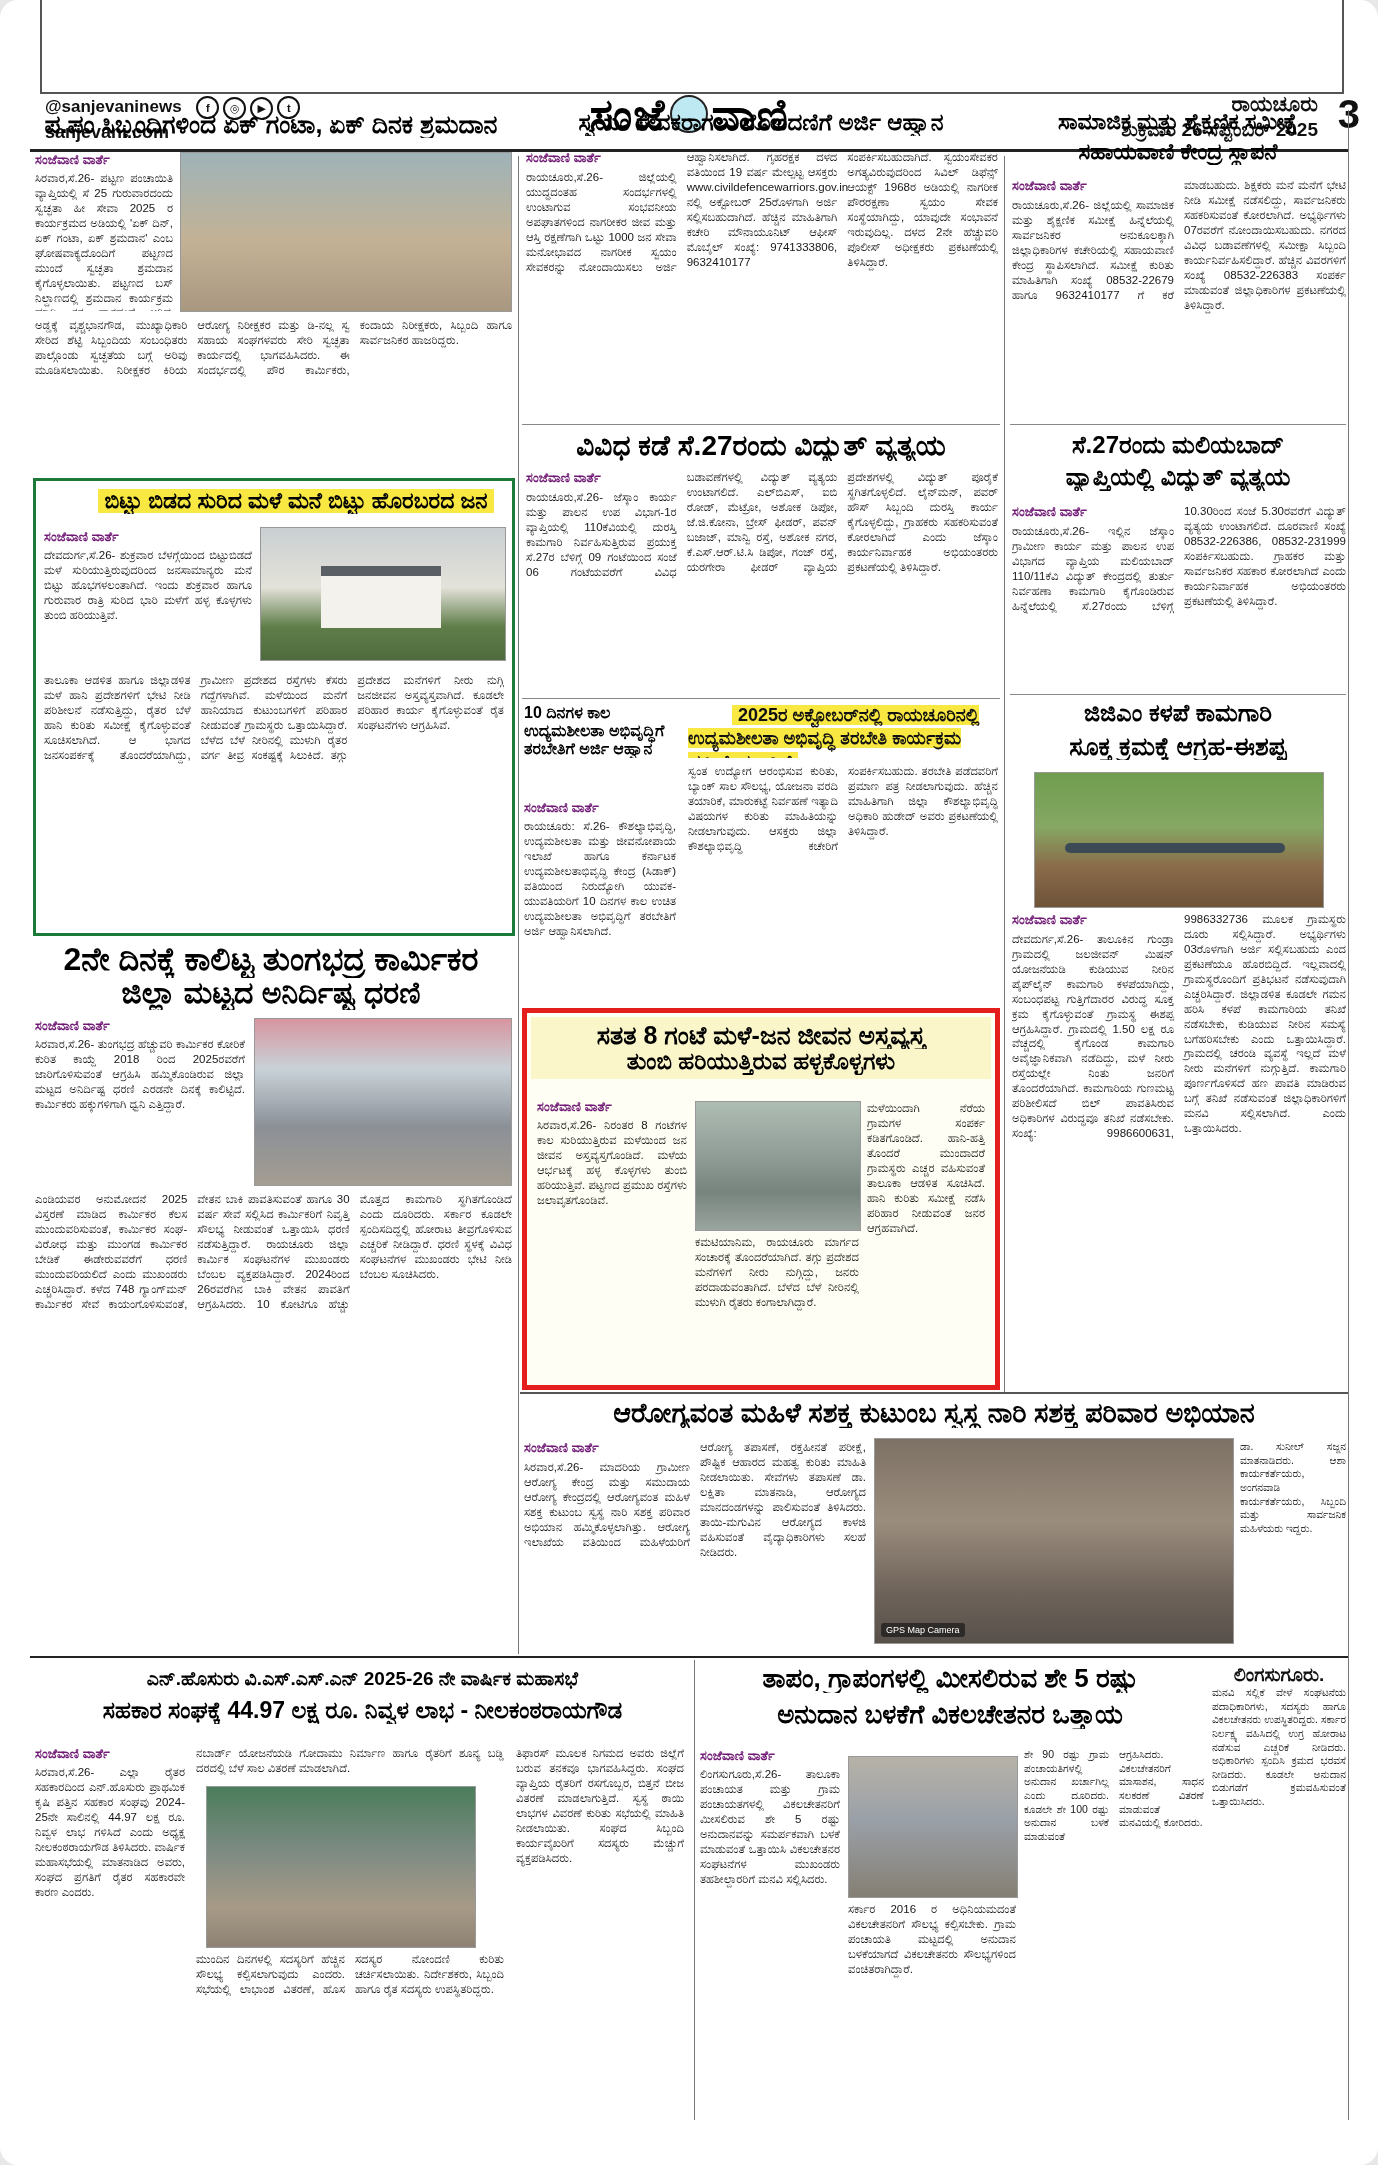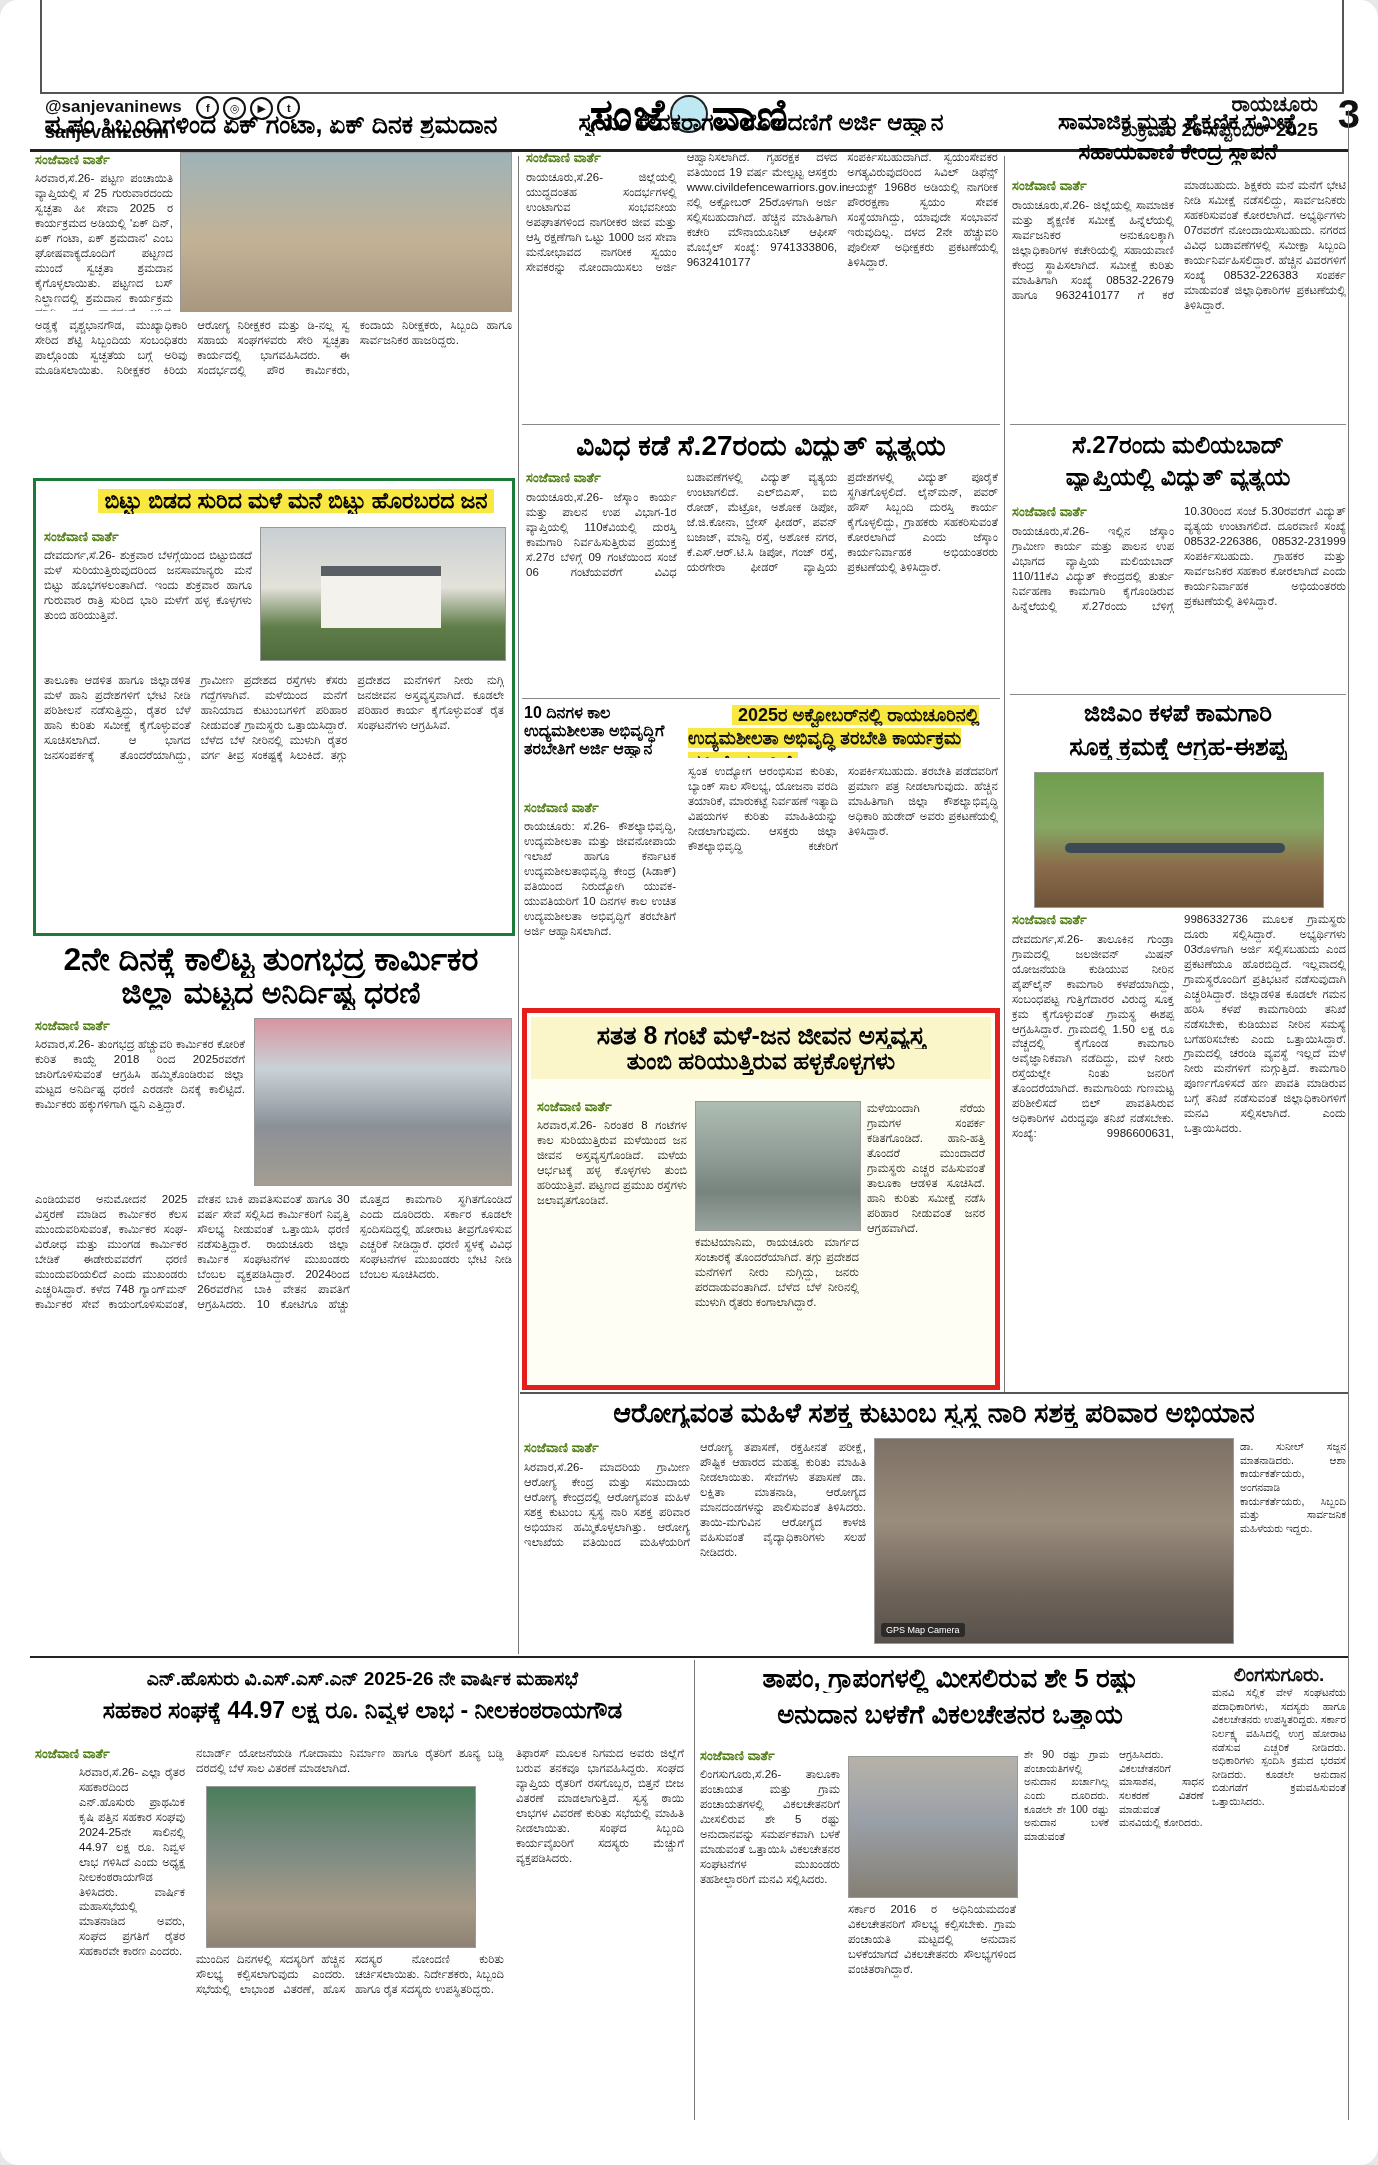--- a/index.html
+++ b/index.html
@@ -3,21 +3,21 @@
 <meta charset="utf-8">
 <style>
   html,body{margin:0;padding:0;background:#e8e8e8;}
   .page{position:relative;width:1378px;height:2165px;background:#ffffff;margin:0 auto;
         font-family:"Liberation Sans","DejaVu Sans",sans-serif;color:#111;overflow:hidden;border-radius:18px;}
   .abs{position:absolute;}
   .hline{position:absolute;background:#222;}
   .vline{position:absolute;background:#777;width:1px;}
   .headline{font-weight:bold;text-align:center;color:#000;line-height:1.12;overflow:hidden;}
   .kicker{font-weight:bold;text-align:center;color:#000;overflow:hidden;}
-  .byline{font-weight:bold;font-size:13px;margin-bottom:3px;color:#4d7c0f;}
+  .byline{font-weight:bold;font-size:13px;margin-bottom:3px;color:#701a75;}
   .body{font-size:11.5px;line-height:1.3;text-align:justify;overflow:hidden;color:#161616;}
   .cols2{column-count:2;column-gap:10px;}
   .cols3{column-count:3;column-gap:10px;}
   .photo{position:absolute;overflow:hidden;border:1px solid #999;}
   .ybg{background:#f9e842;padding:0 6px;margin-left:44px;}
   .ybg-soft{background:#fbf6c9;}
   .greenbox{position:absolute;border:3px solid #1c7a38;background:#fff;}
   .redbox{position:absolute;border:5px solid #e31e1c;background:#fffef4;}
   .badge{position:absolute;left:6px;bottom:6px;background:rgba(20,20,20,.65);color:#fff;
          font-size:9px;padding:2px 5px;border-radius:3px;}
@@ -192,21 +192,21 @@
         <span>ದೇವದುರ್ಗ,ಸೆ.26- ತಾಲೂಕಿನ ಗುಂಡ್ರಾ ಗ್ರಾಮದಲ್ಲಿ ಜಲಜೀವನ್ ಮಿಷನ್ ಯೋಜನೆಯಡಿ ಕುಡಿಯುವ ನೀರಿನ ಪೈಪ್‌ಲೈನ್ ಕಾಮಗಾರಿ ಕಳಪೆಯಾಗಿದ್ದು, ಸಂಬಂಧಪಟ್ಟ ಗುತ್ತಿಗೆದಾರರ ವಿರುದ್ಧ ಸೂಕ್ತ ಕ್ರಮ ಕೈಗೊಳ್ಳುವಂತೆ ಗ್ರಾಮಸ್ಥ ಈಶಪ್ಪ ಆಗ್ರಹಿಸಿದ್ದಾರೆ. ಗ್ರಾಮದಲ್ಲಿ 1.50 ಲಕ್ಷ ರೂ ವೆಚ್ಚದಲ್ಲಿ ಕೈಗೊಂಡ ಕಾಮಗಾರಿ ಅವೈಜ್ಞಾನಿಕವಾಗಿ ನಡೆದಿದ್ದು, ಮಳೆ ನೀರು ರಸ್ತೆಯಲ್ಲೇ ನಿಂತು ಜನರಿಗೆ ತೊಂದರೆಯಾಗಿದೆ. ಕಾಮಗಾರಿಯ ಗುಣಮಟ್ಟ ಪರಿಶೀಲಿಸದೆ ಬಿಲ್ ಪಾವತಿಸಿರುವ ಅಧಿಕಾರಿಗಳ ವಿರುದ್ಧವೂ ತನಿಖೆ ನಡೆಸಬೇಕು. ಸಂಖ್ಯೆ: 9986600631, 9986332736 ಮೂಲಕ ಗ್ರಾಮಸ್ಥರು ದೂರು ಸಲ್ಲಿಸಿದ್ದಾರೆ. ಅಭ್ಯರ್ಥಿಗಳು 03ರೊಳಗಾಗಿ ಅರ್ಜಿ ಸಲ್ಲಿಸಬಹುದು ಎಂದ ಪ್ರಕಟಣೆಯೂ ಹೊರಬಿದ್ದಿದೆ. ಇಲ್ಲವಾದಲ್ಲಿ ಗ್ರಾಮಸ್ಥರೊಂದಿಗೆ ಪ್ರತಿಭಟನೆ ನಡೆಸುವುದಾಗಿ ಎಚ್ಚರಿಸಿದ್ದಾರೆ. ಜಿಲ್ಲಾಡಳಿತ ಕೂಡಲೇ ಗಮನ ಹರಿಸಿ ಕಳಪೆ ಕಾಮಗಾರಿಯ ತನಿಖೆ ನಡೆಸಬೇಕು, ಕುಡಿಯುವ ನೀರಿನ ಸಮಸ್ಯೆ ಬಗೆಹರಿಸಬೇಕು ಎಂದು ಒತ್ತಾಯಿಸಿದ್ದಾರೆ. ಗ್ರಾಮದಲ್ಲಿ ಚರಂಡಿ ವ್ಯವಸ್ಥೆ ಇಲ್ಲದೆ ಮಳೆ ನೀರು ಮನೆಗಳಿಗೆ ನುಗ್ಗುತ್ತಿದೆ. ಕಾಮಗಾರಿ ಪೂರ್ಣಗೊಳಿಸದೆ ಹಣ ಪಾವತಿ ಮಾಡಿರುವ ಬಗ್ಗೆ ತನಿಖೆ ನಡೆಸುವಂತೆ ಜಿಲ್ಲಾಧಿಕಾರಿಗಳಿಗೆ ಮನವಿ ಸಲ್ಲಿಸಲಾಗಿದೆ. ಎಂದು ಒತ್ತಾಯಿಸಿದರು.</span>
       </div>
     </div>
   </div>
 
   <div>
     <div class="abs kicker" style="left:35px;top:1668px;width:655px;font-size:19px;">ಎನ್.ಹೊಸುರು ವಿ.ಎಸ್.ಎಸ್.ಎನ್ 2025-26 ನೇ ವಾರ್ಷಿಕ ಮಹಾಸಭೆ</div>
     <div class="abs headline" style="left:35px;top:1698px;width:655px;font-size:23px;">ಸಹಕಾರ ಸಂಘಕ್ಕೆ 44.97 ಲಕ್ಷ ರೂ. ನಿವ್ವಳ ಲಾಭ - ನೀಲಕಂಠರಾಯಗೌಡ</div>
     <div class="abs" style="left:35px;top:1746px;width:150px;height:374px;">
       <div class="byline">ಸಂಜೆವಾಣಿ ವಾರ್ತೆ</div>
-      <div class="body" style="height:352px;margin-left:44px;">ಸಿರವಾರ,ಸೆ.26- ಎಲ್ಲಾ ರೈತರ ಸಹಕಾರದಿಂದ ಎನ್.ಹೊಸುರು ಪ್ರಾಥಮಿಕ ಕೃಷಿ ಪತ್ತಿನ ಸಹಕಾರ ಸಂಘವು 2024-25ನೇ ಸಾಲಿನಲ್ಲಿ 44.97 ಲಕ್ಷ ರೂ. ನಿವ್ವಳ ಲಾಭ ಗಳಿಸಿದೆ ಎಂದು ಅಧ್ಯಕ್ಷ ನೀಲಕಂಠರಾಯಗೌಡ ತಿಳಿಸಿದರು. ವಾರ್ಷಿಕ ಮಹಾಸಭೆಯಲ್ಲಿ ಮಾತನಾಡಿದ ಅವರು, ಸಂಘದ ಪ್ರಗತಿಗೆ ರೈತರ ಸಹಕಾರವೇ ಕಾರಣ ಎಂದರು.</div>
+      <div class="body" style="height:352px;">ಸಿರವಾರ,ಸೆ.26- ಎಲ್ಲಾ ರೈತರ ಸಹಕಾರದಿಂದ ಎನ್.ಹೊಸುರು ಪ್ರಾಥಮಿಕ ಕೃಷಿ ಪತ್ತಿನ ಸಹಕಾರ ಸಂಘವು 2024-25ನೇ ಸಾಲಿನಲ್ಲಿ 44.97 ಲಕ್ಷ ರೂ. ನಿವ್ವಳ ಲಾಭ ಗಳಿಸಿದೆ ಎಂದು ಅಧ್ಯಕ್ಷ ನೀಲಕಂಠರಾಯಗೌಡ ತಿಳಿಸಿದರು. ವಾರ್ಷಿಕ ಮಹಾಸಭೆಯಲ್ಲಿ ಮಾತನಾಡಿದ ಅವರು, ಸಂಘದ ಪ್ರಗತಿಗೆ ರೈತರ ಸಹಕಾರವೇ ಕಾರಣ ಎಂದರು.</div>
     </div>
     <div class="abs body" style="left:196px;top:1746px;width:308px;height:36px;">ನಬಾರ್ಡ್ ಯೋಜನೆಯಡಿ ಗೋದಾಮು ನಿರ್ಮಾಣ ಹಾಗೂ ರೈತರಿಗೆ ಶೂನ್ಯ ಬಡ್ಡಿ ದರದಲ್ಲಿ ಬೆಳೆ ಸಾಲ ವಿತರಣೆ ಮಾಡಲಾಗಿದೆ.</div>
     <div class="photo" style="left:206px;top:1786px;width:268px;height:160px;background:linear-gradient(180deg,#4a7d5a 0%,#7d8b83 40%,#a79a87 75%,#8d8273 100%);"></div>
     <div class="abs body cols2" style="left:196px;top:1952px;width:308px;height:168px;">ಮುಂದಿನ ದಿನಗಳಲ್ಲಿ ಸದಸ್ಯರಿಗೆ ಹೆಚ್ಚಿನ ಸೌಲಭ್ಯ ಕಲ್ಪಿಸಲಾಗುವುದು ಎಂದರು. ಸಭೆಯಲ್ಲಿ ಲಾಭಾಂಶ ವಿತರಣೆ, ಹೊಸ ಸದಸ್ಯರ ನೋಂದಣಿ ಕುರಿತು ಚರ್ಚಿಸಲಾಯಿತು. ನಿರ್ದೇಶಕರು, ಸಿಬ್ಬಂದಿ ಹಾಗೂ ರೈತ ಸದಸ್ಯರು ಉಪಸ್ಥಿತರಿದ್ದರು.</div>
     <div class="abs body" style="left:516px;top:1746px;width:168px;height:374px;">ತಿಫಾರಸ್ ಮೂಲಕ ನಿಗಮದ ಅವರು ಜಿಲ್ಲೆಗೆ ಬರುವ ತನಕವೂ ಭಾಗವಹಿಸಿದ್ದರು. ಸಂಘದ ವ್ಯಾಪ್ತಿಯ ರೈತರಿಗೆ ರಸಗೊಬ್ಬರ, ಬಿತ್ತನೆ ಬೀಜ ವಿತರಣೆ ಮಾಡಲಾಗುತ್ತಿದೆ. ಸ್ವಸ್ಥ ಠಾಯಿ ಲಾಭಗಳ ವಿವರಣೆ ಕುರಿತು ಸಭೆಯಲ್ಲಿ ಮಾಹಿತಿ ನೀಡಲಾಯಿತು. ಸಂಘದ ಸಿಬ್ಬಂದಿ ಕಾರ್ಯವೈಖರಿಗೆ ಸದಸ್ಯರು ಮೆಚ್ಚುಗೆ ವ್ಯಕ್ತಪಡಿಸಿದರು.</div>
   </div>
 
   <div>
     <div class="abs headline" style="left:700px;top:1664px;width:500px;font-size:26px;">ತಾಪಂ, ಗ್ರಾಪಂಗಳಲ್ಲಿ ಮೀಸಲಿರುವ ಶೇ 5 ರಷ್ಟು</div>
     <div class="abs headline" style="left:700px;top:1700px;width:500px;font-size:26px;">ಅನುದಾನ ಬಳಕೆಗೆ ವಿಕಲಚೇತನರ ಒತ್ತಾಯ</div>

